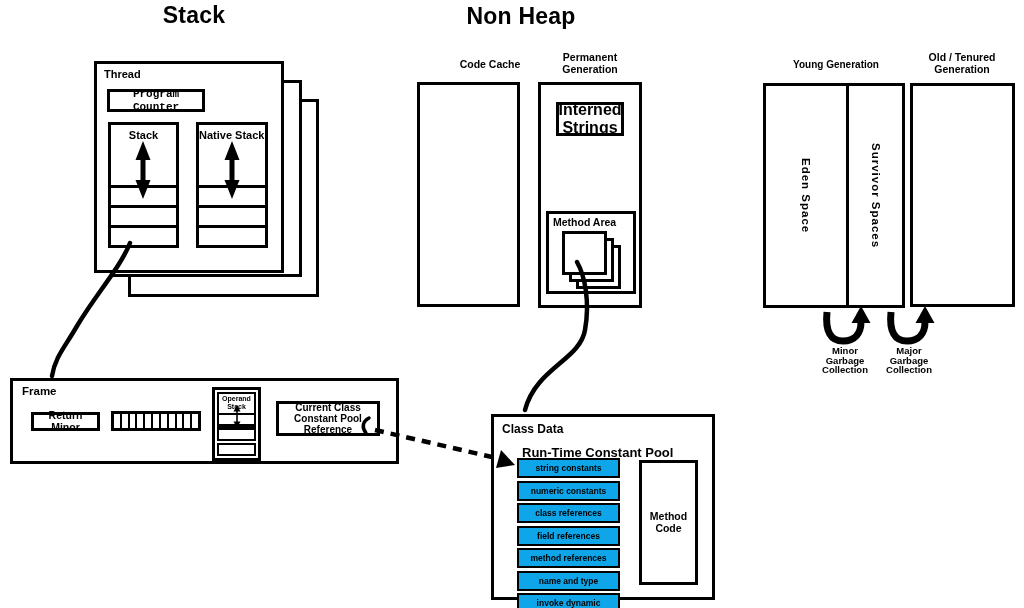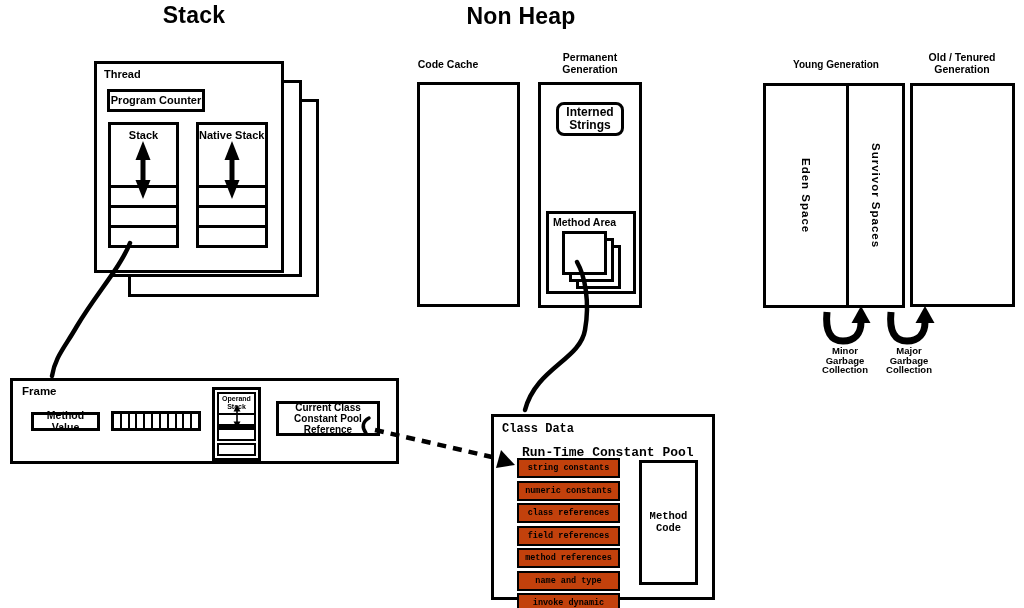--- a/index.html
+++ b/index.html
@@ -17,38 +17,38 @@
   .slot-stack{position:absolute;bottom:0;left:0;right:0;}
   .slot{height:17px;border-top:3px solid #000;}
   
   .lv-box{display:flex;}
   .lv-cell{flex:1;}
   .lv-cell:not(:last-child){border-right:2.5px solid #000;}
   
   .op-rows{position:absolute;left:2px;right:2px;bottom:2px;}
   .op-row{height:9px;border:2px solid #000;margin-top:2px;background:#fff;}
   .vert{writing-mode:vertical-rl;font-weight:bold;font-size:11.5px;letter-spacing:1px;white-space:nowrap;}
-  .pool-row{border:2.5px solid #000;background:#c2410c;height:16px;margin-bottom:2.5px;
+  .pool-row{border:2.5px solid #000;background:#0ea5e9;height:16px;margin-bottom:2.5px;
     display:flex;align-items:center;justify-content:center;font-weight:bold;font-size:8.5px;}
   svg.overlay{position:absolute;left:0;top:0;pointer-events:none;z-index:50;}
 </style>
 </head>
 <body>
 
 <div id="canvas">
 
   <div class="title" style="left:119px;top:2px;width:150px;">Stack</div>
   <div class="title" style="left:446px;top:3px;width:150px;">Non Heap</div>
 
   <div class="box" style="left:128px;top:99px;width:191px;height:198px;"></div>
   <div class="box" style="left:111px;top:80px;width:191px;height:197px;"></div>
   <div class="box" style="left:94px;top:61px;width:190px;height:212px;">
     <div class="lbl" style="left:7px;top:4px;font-size:11px;">Thread</div>
   </div>
-  <div class="box centered" style="left:107px;top:89px;width:98px;height:23px;font-size:11px;">Program Counter</div>
+  <div class="box centered" style="left:107px;top:89px;width:98px;height:23px;font-size:11px;font-family:Liberation Mono, monospace;">Program Counter</div>
 
   <div class="box" style="left:108px;top:122px;width:71px;height:126px;">
     <div class="lbl" style="left:0;right:0;top:4px;font-size:11px;text-align:center;">Stack</div>
     <div class="slot-stack">
         <div class="slot"></div>
         <div class="slot"></div>
         <div class="slot"></div>
       </div>
   </div>
 
@@ -57,21 +57,21 @@
     <div class="slot-stack">
         <div class="slot"></div>
         <div class="slot"></div>
         <div class="slot"></div>
       </div>
   </div>
 
   <div class="box" style="left:10px;top:378px;width:389px;height:86px;">
     <div class="lbl" style="left:9px;top:4px;font-size:11.5px;">Frame</div>
   </div>
-  <div class="box centered" style="left:31px;top:412px;width:69px;height:19px;font-size:10.5px;">Method Value</div>
+  <div class="box centered" style="left:31px;top:412px;width:69px;height:19px;font-size:10.5px;">Return Minor</div>
   <div class="lblwrap" style="left:106px;top:414px;width:98px;font-size:10px;">Local Variables</div>
   <div class="box lv-box" style="left:111px;top:411px;width:90px;height:20px;">
       <div class="lv-cell"></div>
       <div class="lv-cell"></div>
       <div class="lv-cell"></div>
       <div class="lv-cell"></div>
       <div class="lv-cell"></div>
       <div class="lv-cell"></div>
       <div class="lv-cell"></div>
       <div class="lv-cell"></div>
@@ -86,26 +86,26 @@
     </div>
     <div class="op-rows">
         <div class="op-row"></div>
         <div class="op-row"></div>
         <div class="op-row"></div>
       </div>
   </div>
 
   <div class="box centered" style="left:276px;top:401px;width:104px;height:35px;font-size:10px;padding:0 9px;">Current Class Constant Pool Reference</div>
 
-  <div class="lblwrap" style="left:398px;top:59px;width:100px;font-size:10.5px;">Code Cache</div>
+  <div class="lblwrap" style="left:440px;top:59px;width:100px;font-size:10.5px;">Code Cache</div>
   <div class="box" style="left:417px;top:82px;width:103px;height:225px;"></div>
 
   <div class="lblwrap" style="left:545px;top:52px;width:90px;font-size:10.5px;">Permanent Generation</div>
   <div class="box" style="left:538px;top:82px;width:104px;height:226px;"></div>
-  <div class="box centered" style="left:556px;top:102px;width:68px;height:34px;font-size:12px;border-radius:8px;">Interned Strings</div>
+  <div class="box centered" style="left:556px;top:102px;width:68px;height:34px;font-size:16px;">Interned Strings</div>
 
   <div class="box" style="left:546px;top:211px;width:90px;height:83px;">
     <div class="lbl" style="left:4px;top:2px;font-size:10.5px;">Method Area</div>
   </div>
   <div class="box" style="left:576px;top:245px;width:45px;height:44px;"></div>
   <div class="box" style="left:569px;top:238px;width:45px;height:44px;"></div>
   <div class="box" style="left:562px;top:231px;width:45px;height:44px;"></div>
 
   <div class="lblwrap" style="left:776px;top:59px;width:120px;font-size:10px;">Young Generation</div>
   <div class="lblwrap" style="left:916px;top:52px;width:92px;font-size:10.5px;">Old / Tenured Generation</div>
@@ -117,21 +117,21 @@
     </div>
     <div class="centered" style="position:absolute;left:83px;top:0;right:0;height:100%;">
       <span class="vert">Survivor Spaces</span>
     </div>
   </div>
   <div class="box" style="left:910px;top:83px;width:105px;height:224px;"></div>
 
   <div class="lblwrap" style="left:813px;top:346px;width:64px;font-size:9.5px;line-height:1.02;">Minor Garbage Collection</div>
   <div class="lblwrap" style="left:877px;top:346px;width:64px;font-size:9.5px;line-height:1.02;">Major Garbage Collection</div>
 
-  <div class="box" style="left:491px;top:414px;width:224px;height:186px;font-family:Liberation Mono, monospace;">
+  <div class="box" style="left:491px;top:414px;width:224px;height:186px;">
     <div class="lbl" style="left:8px;top:5px;font-size:12px;">Class Data</div>
     <div class="lbl" style="left:28px;top:28px;font-size:13px;">Run-Time Constant Pool</div>
     <div style="position:absolute;left:23px;top:41px;width:103px;">
       <div class="pool-row">string constants</div>
       <div class="pool-row">numeric constants</div>
       <div class="pool-row">class references</div>
       <div class="pool-row">field references</div>
       <div class="pool-row">method references</div>
       <div class="pool-row">name and type</div>
       <div class="pool-row">invoke dynamic</div>

